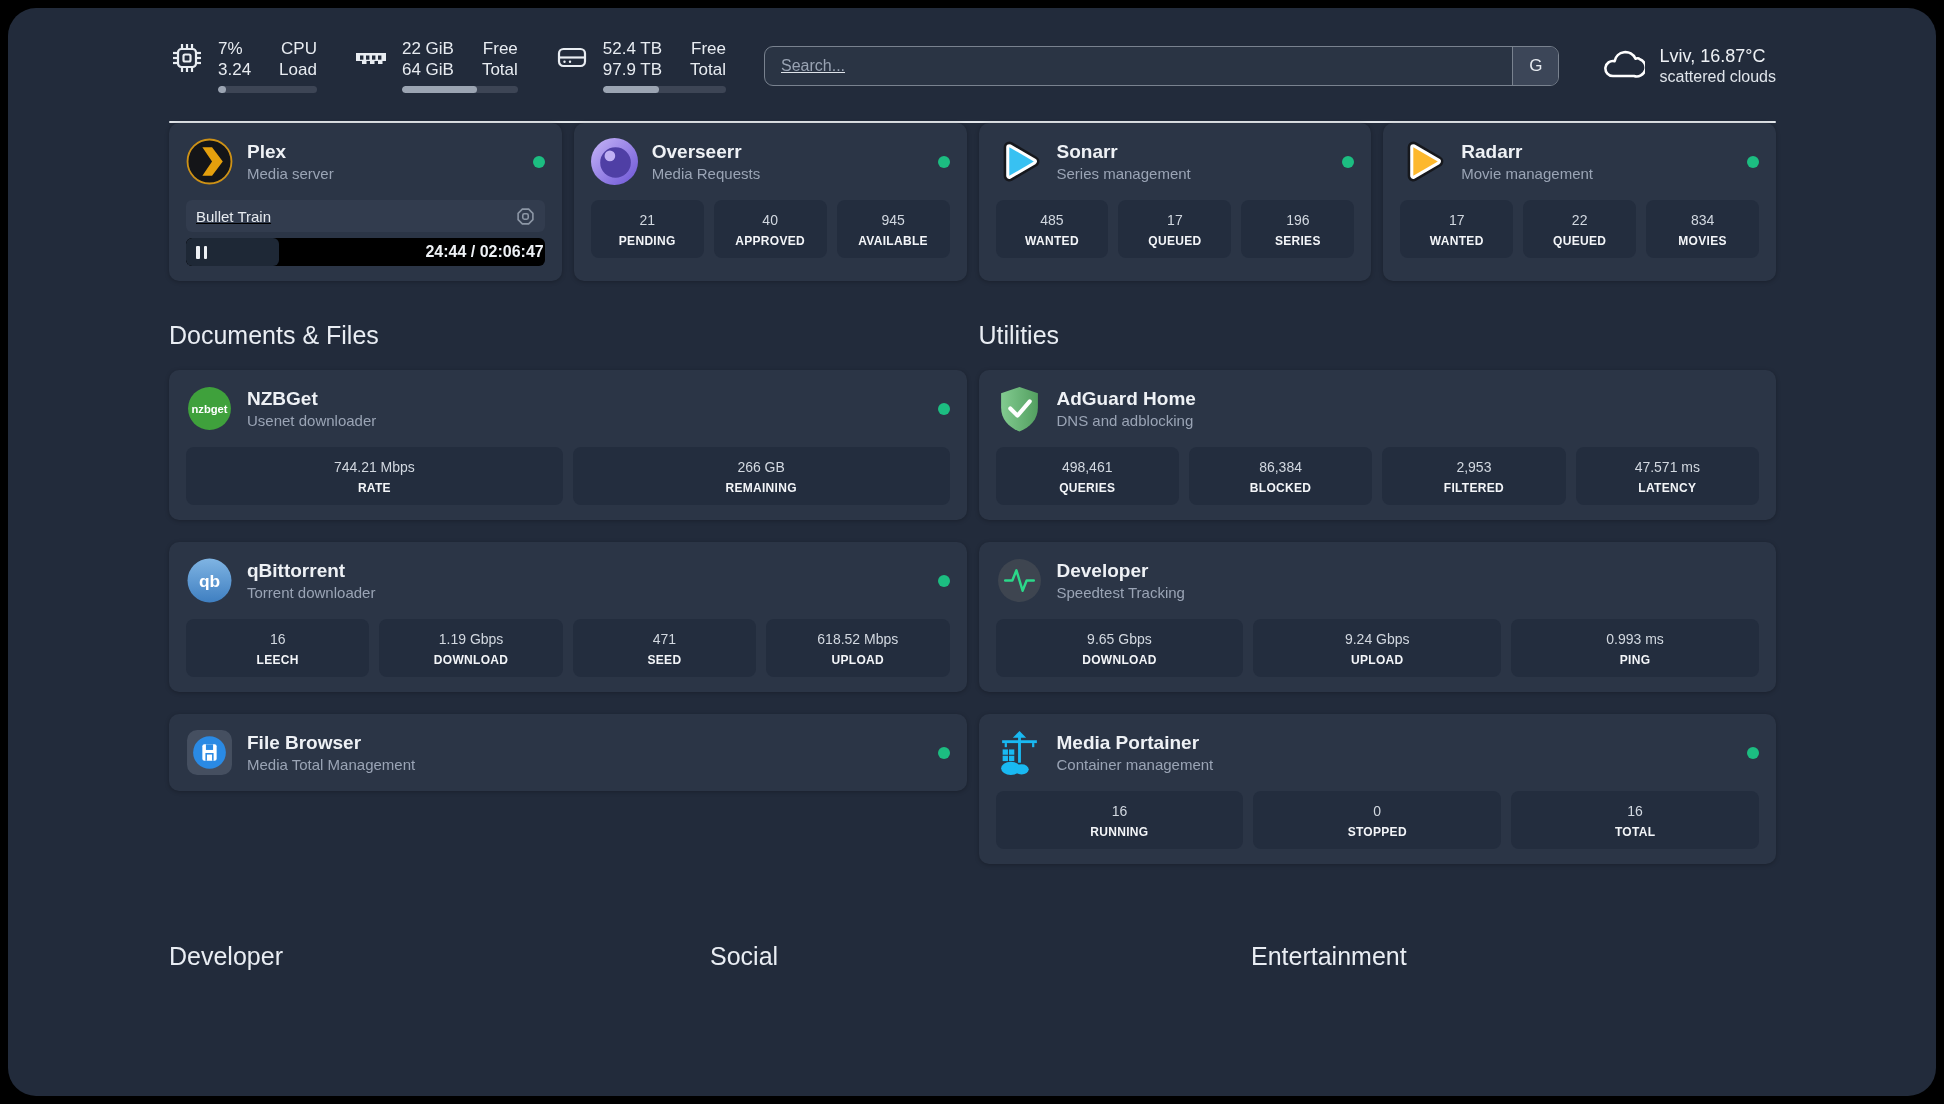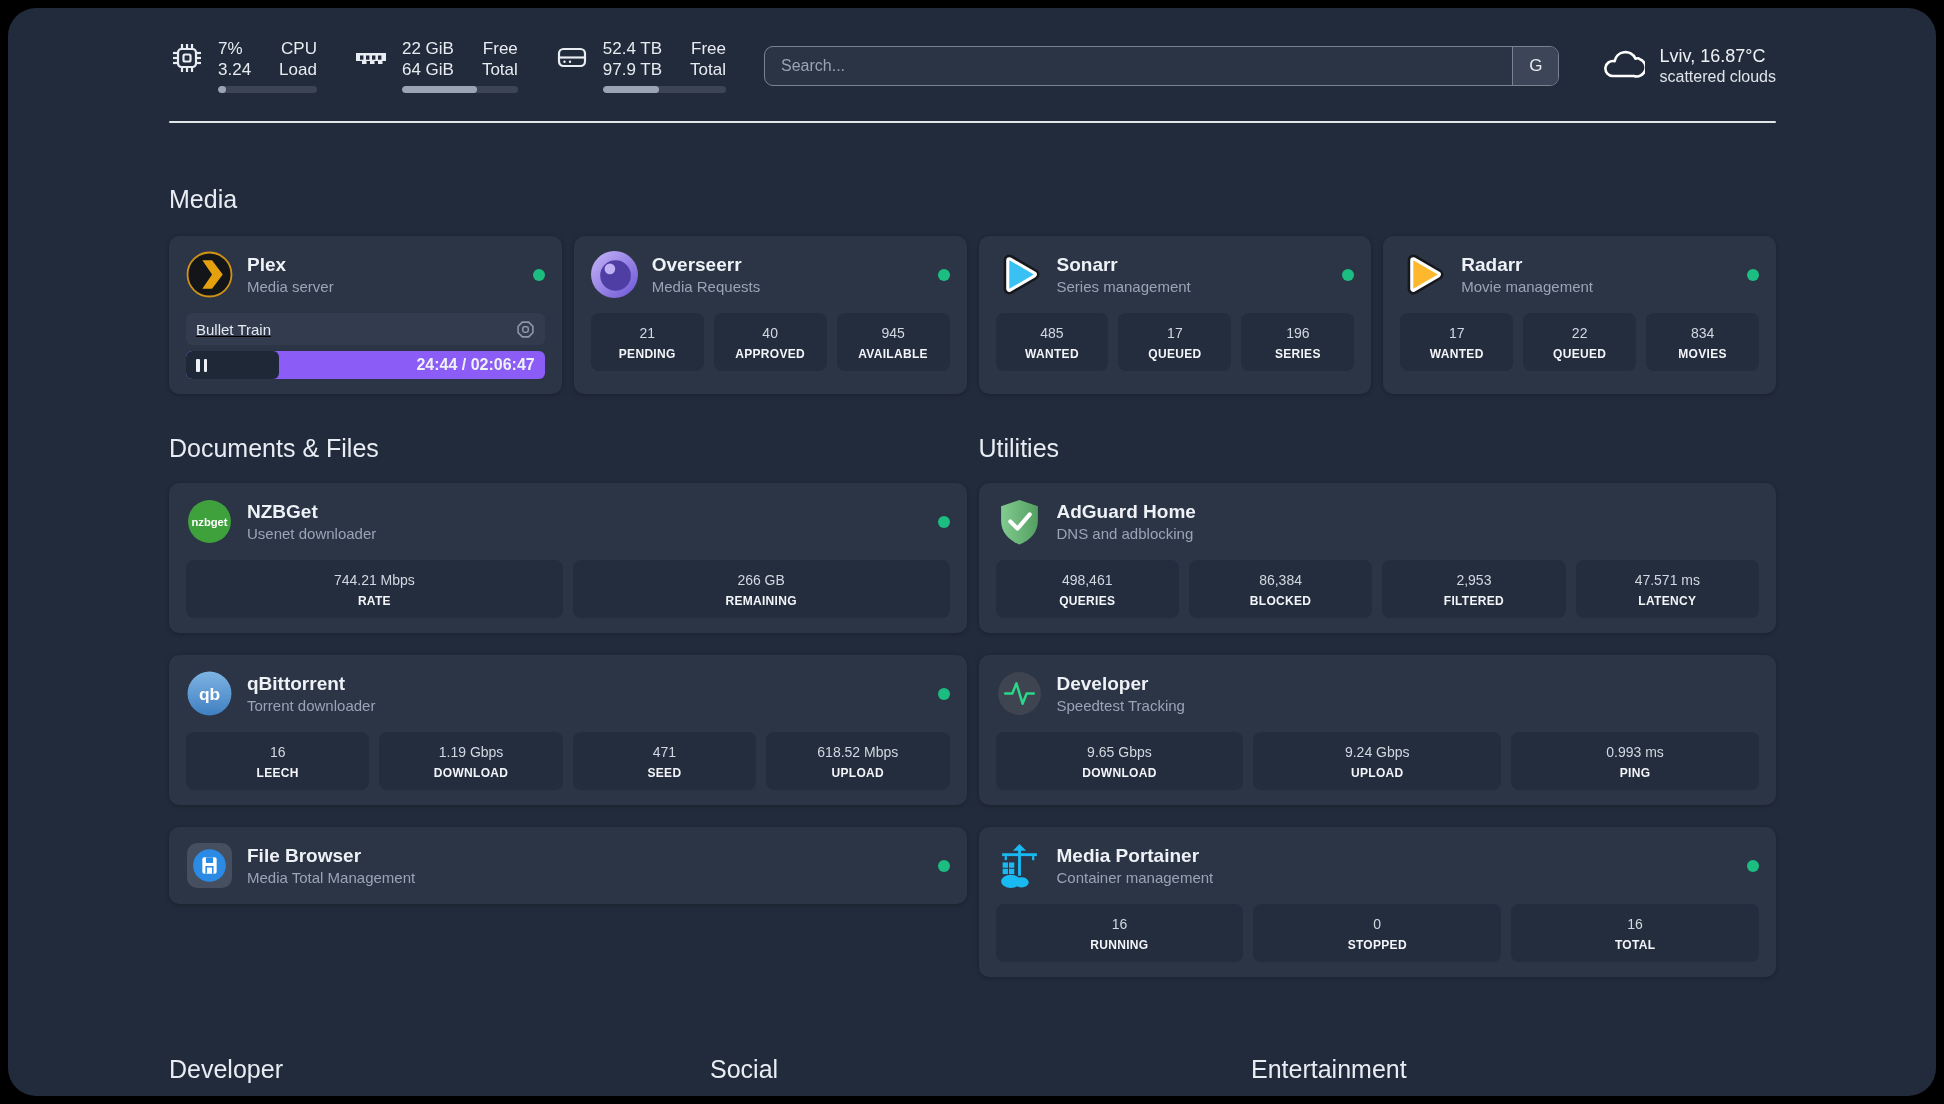--- a/index.html
+++ b/index.html
@@ -16,21 +16,21 @@
   .sys-body { display: flex; flex-direction: column; }
   .sys-cols { display: flex; gap: 28px; }
   .sys-col { display: flex; flex-direction: column; font-size: 17px; line-height: 21px; color: #e8ecf1; }
   .sys-col.right { text-align: right; }
   .sys-bar { margin-top: 6px; height: 7px; border-radius: 4px; background: #3d4555; overflow: hidden; }
   .sys-bar-fill { height: 100%; background: #9ba4b2; border-radius: 4px; }
 
   .searchbar { flex: 1; margin: 0 42px 0 38px; height: 40px; border: 1px solid #79828f;
                border-radius: 9px; background: #2a3444; display: flex; overflow: hidden; }
   .searchbar input { flex: 1; background: transparent; border: none; outline: none;
-               color: #dfe4ea; font-size: 16px; padding: 0 16px; font-family: inherit; }
+               color: #dfe4ea; font-size: 16px; padding: 0 16px; font-family: inherit; text-decoration: underline; }
   .searchbar input::placeholder { color: #99a3b3; }
   .search-provider { width: 46px; background: #3c4658; border-left: 1px solid #79828f;
                display: flex; align-items: center; justify-content: center;
                color: #e8ecf1; font-size: 17px; cursor: pointer; }
 
   .weather { display: flex; align-items: center; gap: 14px; }
   .weather-text .w-main { font-size: 18px; color: #eef1f5; line-height: 23px; }
   .weather-text .w-sub  { font-size: 16px; color: #dfe4ea; }
 
   .top-divider { margin-top: 28px; height: 2px; background: #e2e6ea; border-radius: 1px; }
@@ -54,22 +54,22 @@
   .stat { flex: 1; background: #232d3e; border-radius: 8px; text-align: center; padding: 9px 4px 8px; }
   .stat-value { font-size: 14px; color: #d2d8e0; line-height: 23px; }
   .stat-label { font-size: 12px; font-weight: 700; color: #f3f5f8; letter-spacing: .3px; line-height: 18px; }
 
   
   .now-playing { margin-top: 15px; }
   .np-title-row { background: #323c4e; border-radius: 6px; height: 32px; display: flex;
                   align-items: center; padding: 0 10px; text-decoration: underline; }
   .np-title { font-size: 15px; color: #e7ebf0; }
   .np-session-icon { margin-left: auto; width: 19px; height: 19px; cursor: pointer; }
-  .np-progress-row { margin-top: 6px; background: #8b5cf6; border-radius: 6px; height: 28px;
-                  position: relative; display: flex; align-items: center; padding: 0 10px; overflow: hidden; justify-content: flex-end; }
+  .np-progress-row { margin-top: 6px; background: #000000; border-radius: 6px; height: 28px;
+                  position: relative; display: flex; align-items: center; padding: 0 1px; overflow: hidden; justify-content: flex-end; }
   .np-pill { position: absolute; left: 0; top: 0; bottom: 0; background: #1e2836;
                   border-radius: 6px; display: flex; align-items: center; padding-left: 10px; }
   .pause-icon { display: flex; gap: 4px; }
   .pause-icon i { display: block; width: 3.5px; height: 13px; background: #eef1f5; border-radius: 1px; }
   .np-time { margin-left: auto; font-size: 16px; font-weight: 700; color: #eef1f5; position: relative; }
 
   
   .columns { display: grid; grid-template-columns: 1fr 1fr; gap: 12px; margin-top: 40px; }
   .col .section-title { margin-bottom: 20px; }
   .col .card { margin-bottom: 22px; }
@@ -189,21 +189,20 @@
       </span>
       <div class="weather-text">
         <div class="w-main">Lviv, 16.87°C</div>
         <div class="w-sub">scattered clouds</div>
       </div>
     </div>
   </div>
 
   <div class="top-divider"></div>
 
-  <div class="section-title media-title">Media</div>
   <div class="media-grid">
 
     <div class="card">
       <div class="card-head">
         <span class="app-icon">
           <svg viewBox="0 0 46 46">
             <circle cx="23" cy="23" r="21.5" fill="#141518" stroke="#cd9116" stroke-width="1.8"></circle>
             <polygon points="16,9 25.5,9 36,23 25.5,37 16,37 25.5,23" fill="#e5a00d"></polygon>
           </svg>
         </span>

